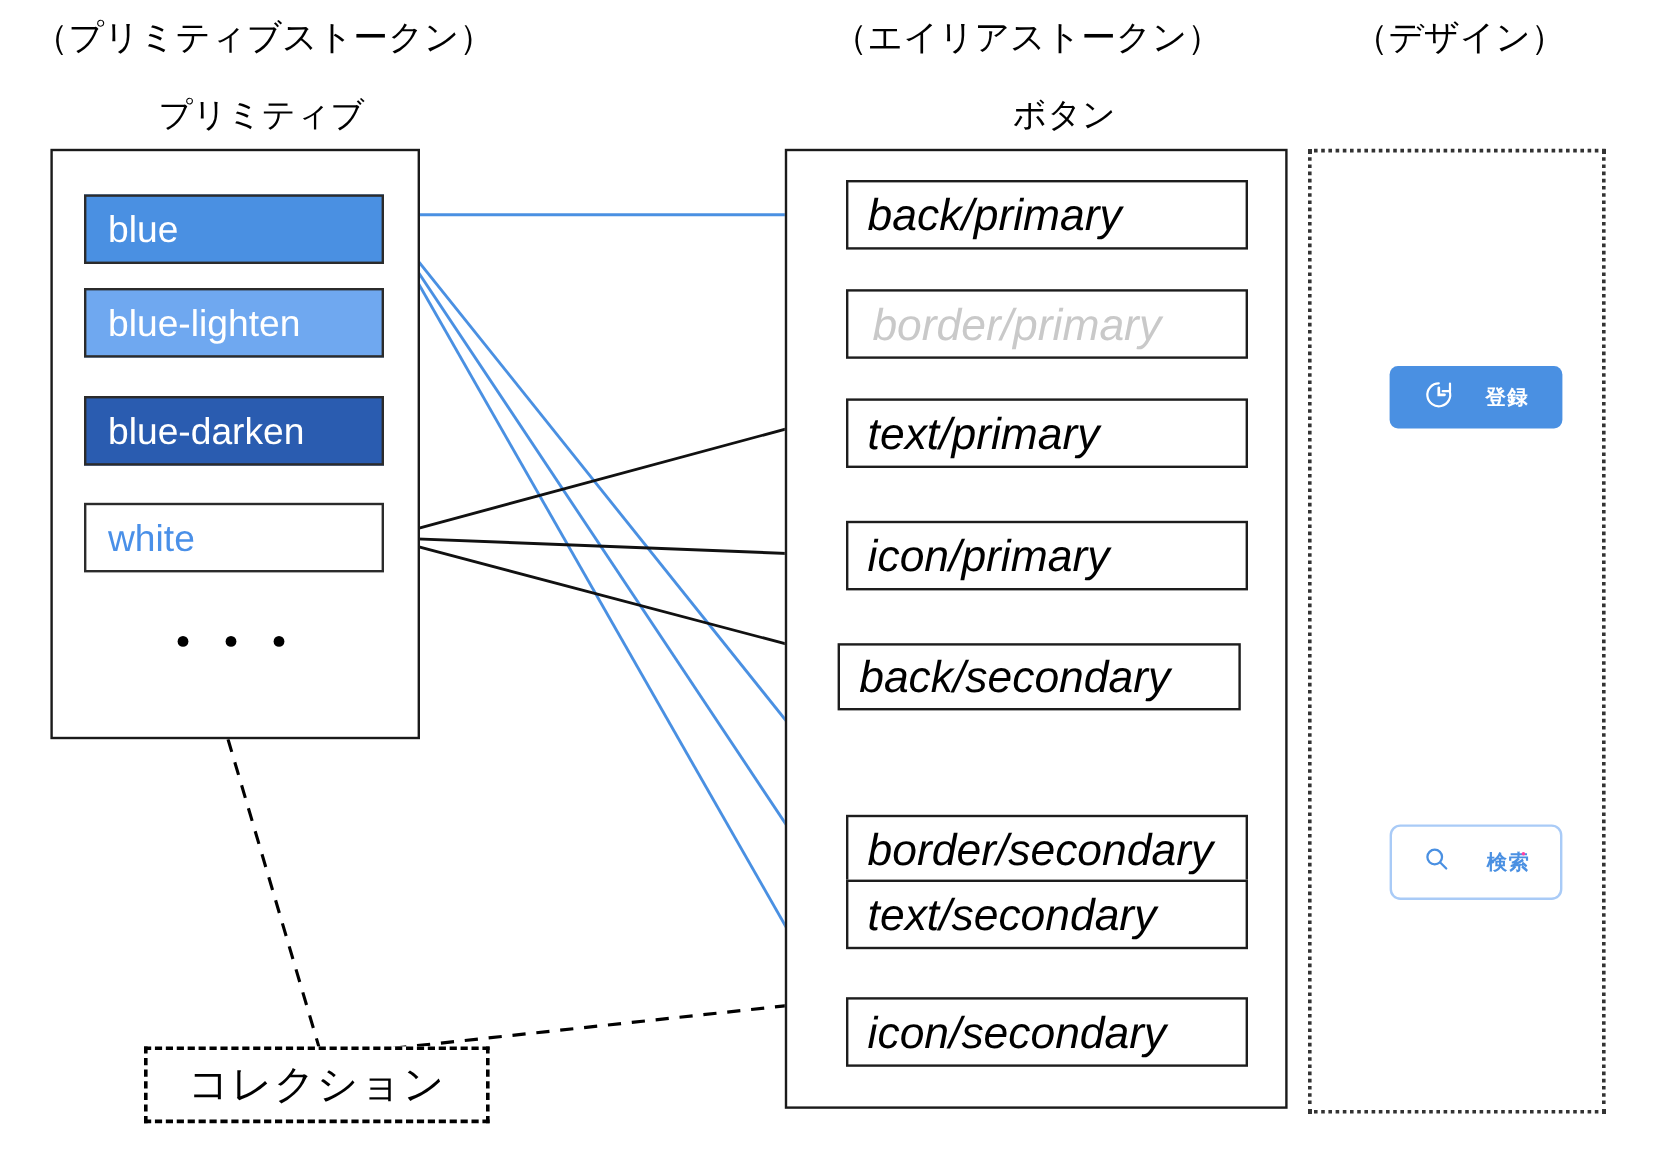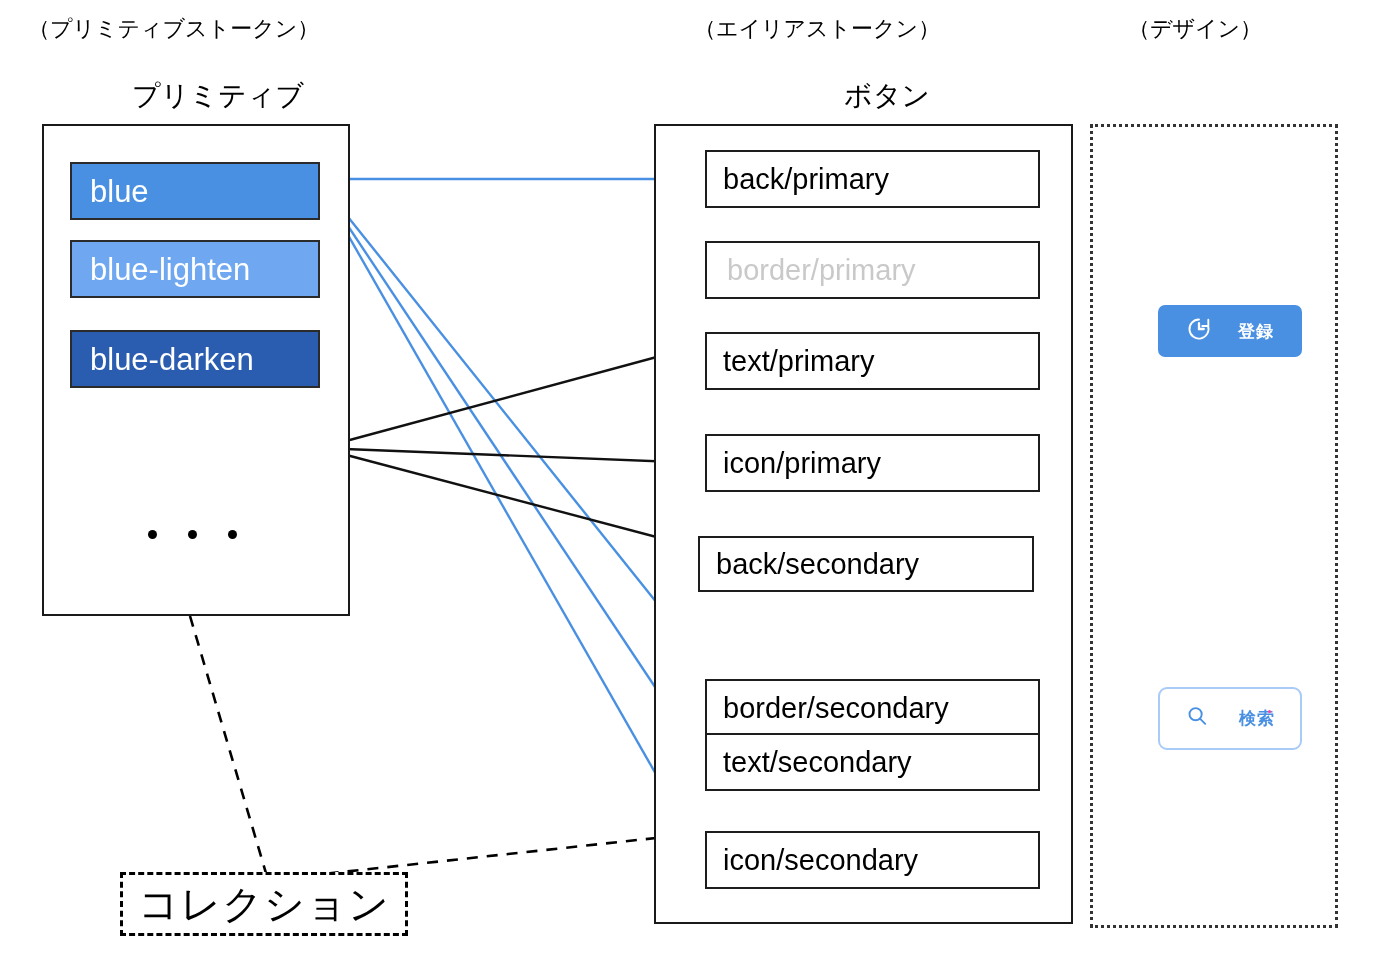--- a/index.html
+++ b/index.html
@@ -12,21 +12,21 @@
     position: relative;
     width: 1390px;
     height: 969px;
     overflow: hidden;
     background: #ffffff;
   }
 
   
   .caption {
     position: absolute;
-    font-size: 22px;
+    font-size: 29px;
     color: #000;
     white-space: nowrap;
     line-height: 1;
   }
   .subcaption {
     position: absolute;
     font-size: 28px;
     color: #000;
     white-space: nowrap;
     line-height: 1;
@@ -59,24 +59,25 @@
   .chip.filled { color: #ffffff; }
   .chip.plain  { background: #ffffff; }
 
   .alias-chip {
     position: absolute;
     border: 2px solid #1d1d1d;
     background: #ffffff;
     display: flex;
     align-items: center;
     padding-left: 16px;
-    font-size: 29px;
-    line-height: 1;
-    white-space: nowrap;
-    color: #000;
+    font-size: 37px;
+    line-height: 1;
+    white-space: nowrap;
+    color: #000;
+    font-style: italic;
   }
   .alias-chip.muted { color: #c9c9c9; }
 
   
   .dots {
     position: absolute;
     display: flex;
     gap: 31px;
   }
   .dots i {
@@ -87,21 +88,21 @@
   }
 
   
   .collection-box {
     position: absolute;
     border: 3px dashed #000;
     background: #fff;
     display: flex;
     align-items: center;
     justify-content: center;
-    font-size: 40px;
+    font-size: 34px;
     color: #000;
     letter-spacing: 1px;
   }
 
   
   .btn-primary {
     position: absolute;
     display: flex;
     align-items: center;
     justify-content: center;
@@ -190,20 +191,21 @@
   <div class="caption" style="left:1128px; top:18px;">（デザイン）</div>
 
   <div class="frame" style="left:42px; top:124px; width:308px; height:492px;"></div>
 
   <div class="chip filled" style="left:70px; top:150px; width:250px; height:58px; background:#4A90E2; color:#FFFFFF;margin-top:12px;">blue</div>
 
   <div class="chip filled" style="left:70px; top:240px; width:250px; height:58px; background:#6FA8F0; color:#FFFFFF;">blue-lighten</div>
 
   <div class="chip filled" style="left:70px; top:330px; width:250px; height:58px; background:#2A5CB0; color:#FFFFFF;">blue-darken</div>
 
+  <div class="chip plain" style="left:70px; top:419px; width:250px; height:58px; color:#4A90E8;">white</div>
 
   <div class="dots" style="left:148px; top:530px;">
     <i></i>
     <i></i>
     <i></i>
   </div>
 
   <div class="frame" style="left:654px; top:124px; width:419px; height:800px;"></div>
 
   <div class="alias-chip" style="left:705px; top:150px; width:335px; height:58px;">back/primary</div>

